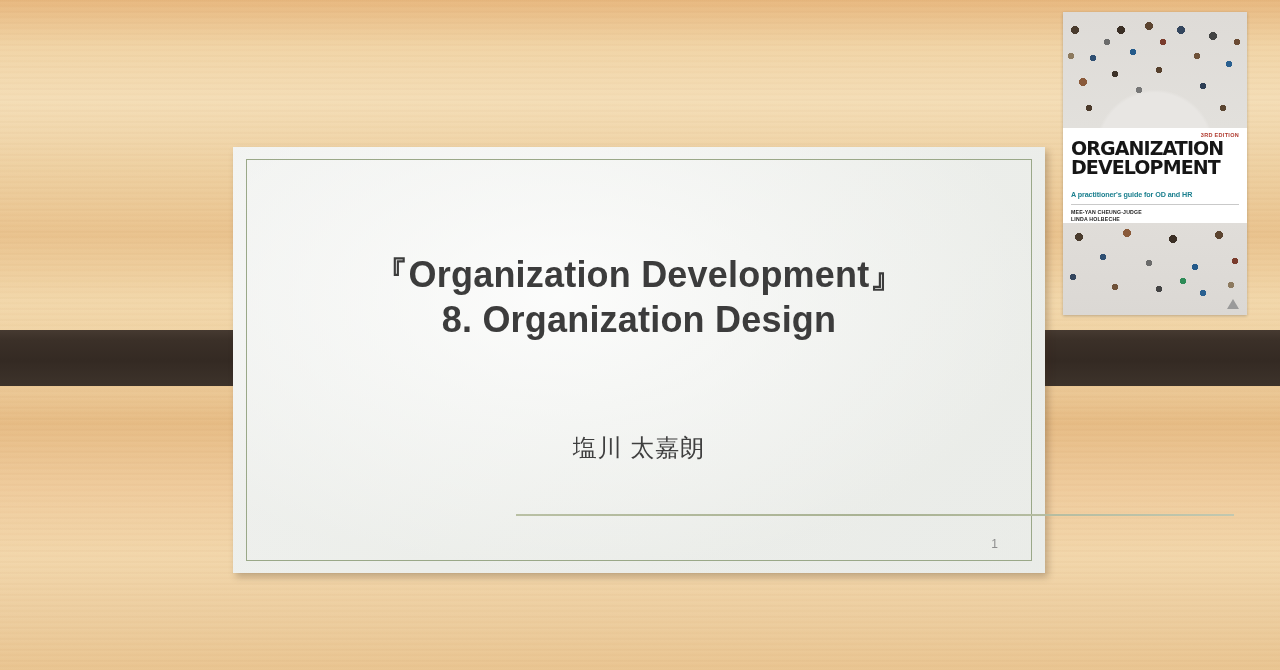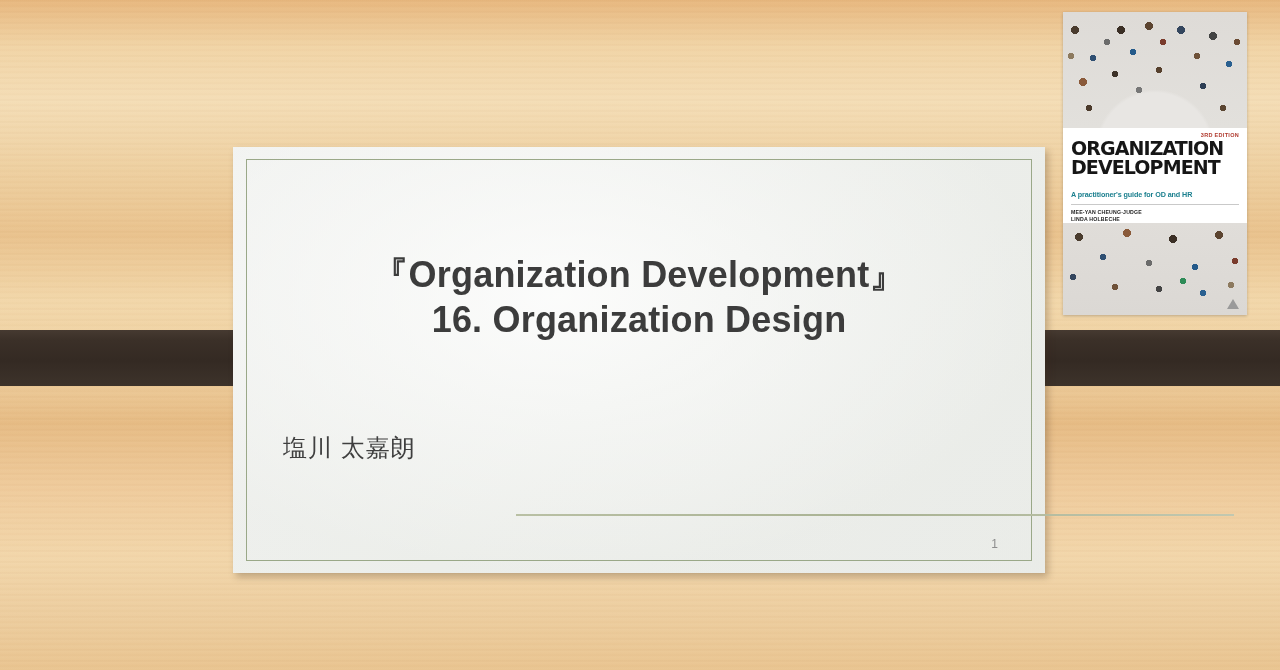--- a/index.html
+++ b/index.html
@@ -123,21 +123,21 @@
     background: linear-gradient(to right, #b9c0a4 0%, #a9b293 50%, #c2c8b0 100%);
     z-index: 4;
   }
 
   
   .subtitle {
     position: absolute;
     left: 50px;
     top: 285px;
     width: 712px;
-    text-align: left;
+    text-align: center;
     font-size: 24px;
     color: #3f3f3f;
     letter-spacing: 1px;
     z-index: 4;
   }
 
   
   .slide-number {
     position: absolute;
     right: 47px;
@@ -283,21 +283,21 @@
 <div class="ribbon ribbon-right"></div>
 <div class="ribbon-cap cap-left"></div>
 <div class="ribbon-cap cap-right"></div>
 
 <div class="slide-card">
   <div class="slide-surface"></div>
   <div class="slide-inner-border"></div>
 
   <div class="title-block">
     <div class="title-line">『Organization Development』</div>
-    <div class="title-line">16. Organization Design</div>
+    <div class="title-line">8. Organization Design</div>
   </div>
 
   <div class="title-rule"></div>
 
   <div class="subtitle">塩川 太嘉朗</div>
 
   <div class="slide-number">1</div>
 </div>
 
 <div class="book-cover">

